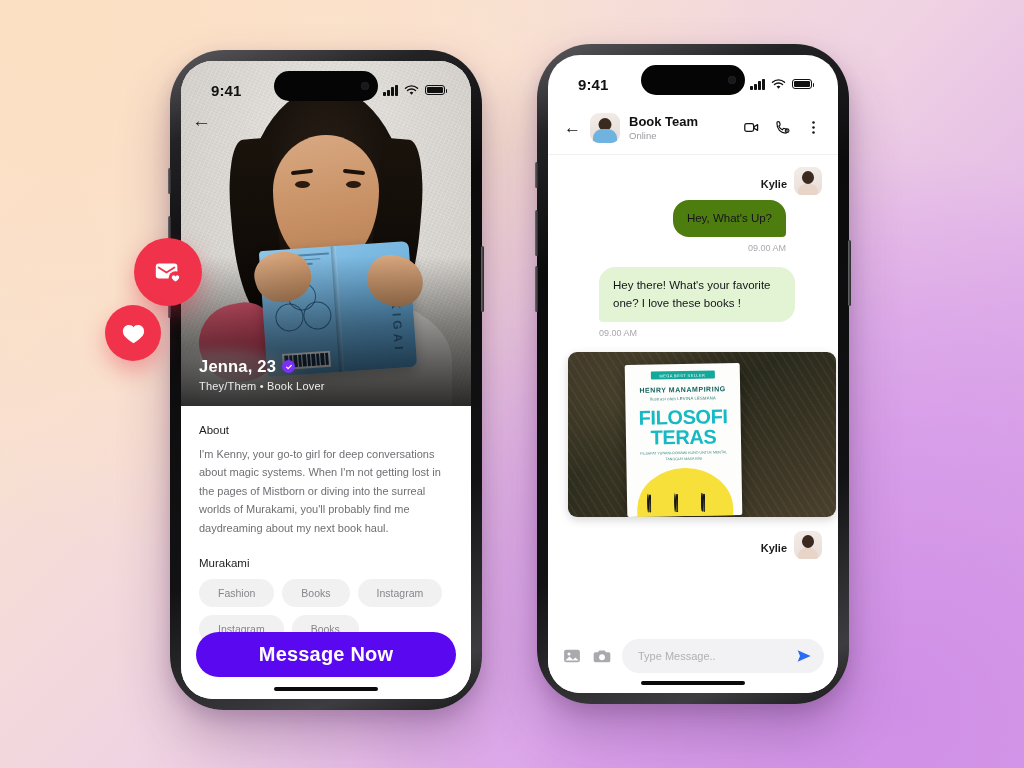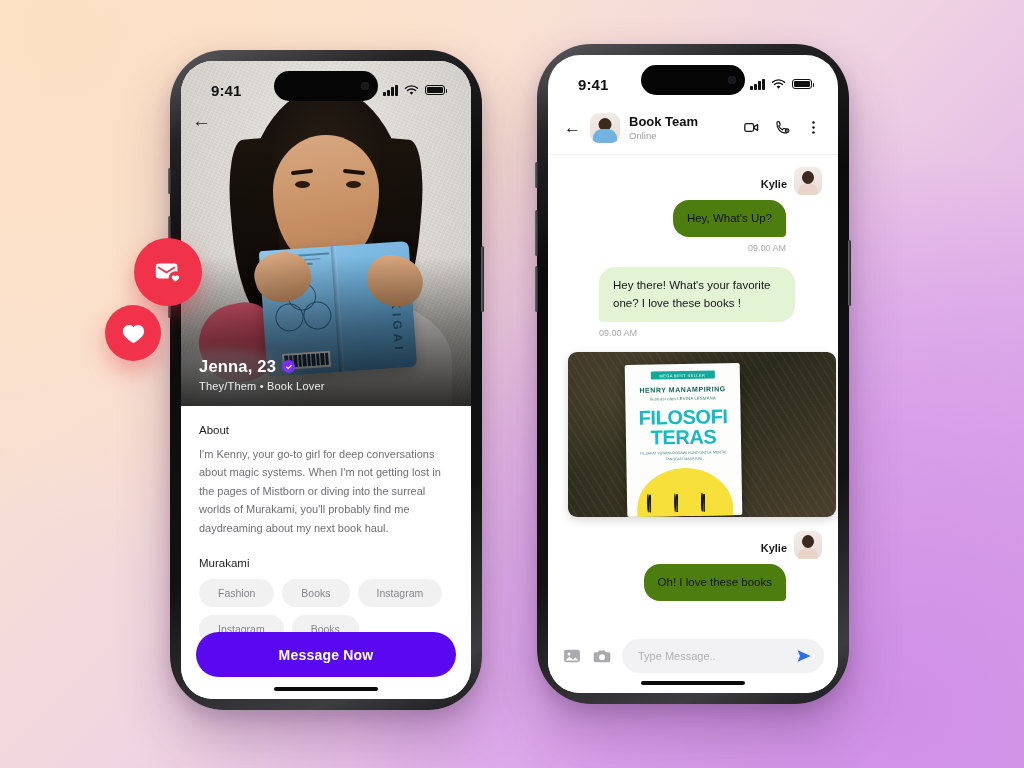--- a/index.html
+++ b/index.html
@@ -142,21 +142,21 @@
 
   .profile-body { position:absolute; top:345px; left:0; right:0; bottom:0; background:#fff; padding: 18px 18px 0 18px; }
   .sec-title { font-size: 11.5px; color:#1d1d1f; font-weight: 500; }
   .about-text { margin-top: 9px; font-size: 11px; line-height: 1.68; color:#6f6f74; }
   .interest-title { margin-top: 20px; font-size: 11.5px; color:#1d1d1f; font-weight:500; }
   .chips { display:flex; flex-wrap: wrap; gap: 8px; margin-top: 10px; }
   .chip { background:#f1f1f1; color:#86868b; font-size: 10.5px; padding: 8px 19px; border-radius: 16px; }
   .cta {
     position:absolute; left:15px; right:15px; bottom: 22px;
     height: 45px; border-radius: 24px; background: #5a08f0;
-    color:#fff; font-size: 14px; font-weight: 600;
+    color:#fff; font-size: 20px; font-weight: 600;
     display:flex; align-items:center; justify-content:center; border:none; cursor:pointer;
     letter-spacing:.2px;
   }
 
   
   .fab {
     position:absolute; border-radius:50%; background:#f0334a;
     display:flex; align-items:center; justify-content:center;
     box-shadow: 0 10px 22px rgba(226,44,68,.36);
     z-index: 40;
@@ -459,23 +459,20 @@
       </div>
 
       <div class="msg">
         <div class="row out">
           <span class="sender">Kylie</span>
           <span class="mini-av">
             <span style="position:absolute;left:50%;top:4px;transform:translateX(-50%);width:12px;height:13px;border-radius:50%;background:#3a2a20;display:block"></span>
             <span style="position:absolute;left:50%;bottom:0;transform:translateX(-50%);width:20px;height:11px;border-radius:8px 8px 0 0;background:#e8d4c8;display:block"></span>
           </span>
         </div>
-        <div class="bubble-wrap out">
-          <div class="bubble out">Oh! I love these books</div>
-        </div>
 
       </div>
 
     </div>
 
     <div class="chat-input">
       <span class="inp-icon">
         <svg viewBox="0 0 24 24">
             <rect x="2.5" y="4.5" width="19" height="15" rx="2.6" fill="currentColor"></rect>
             <circle cx="8.4" cy="9.6" r="1.9" fill="#fff"></circle>

